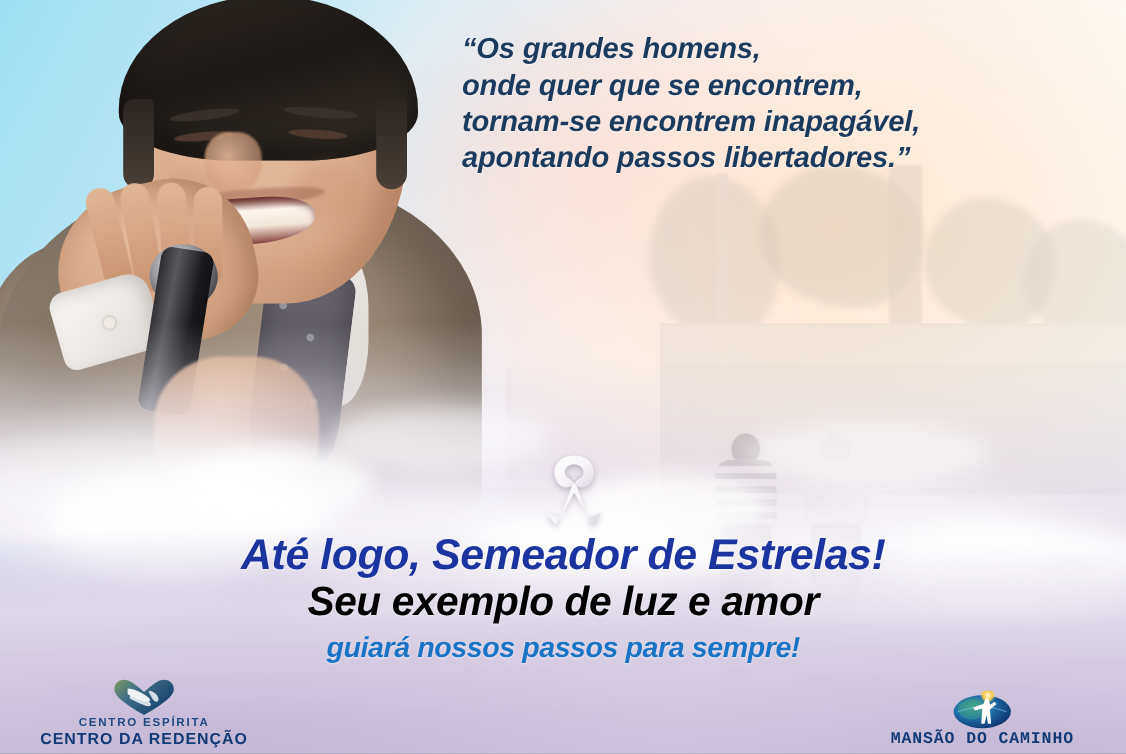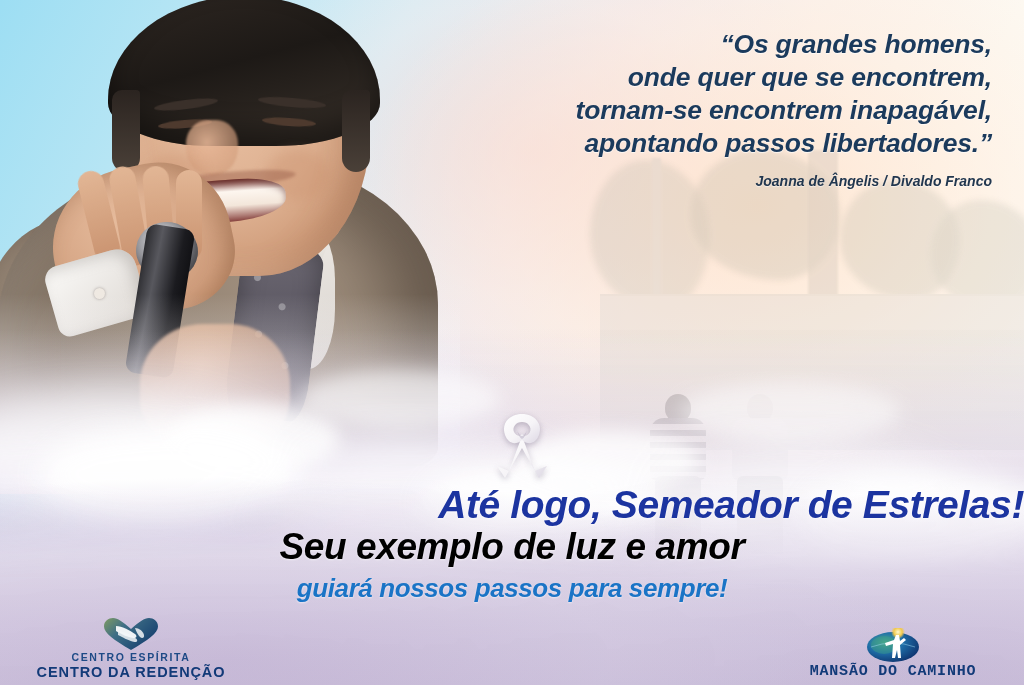--- a/index.html
+++ b/index.html
@@ -120,42 +120,42 @@
     background:radial-gradient(ellipse at 36% 30%, #d3d3d6, #8d8d93 55%, #5b5b61 100%);
     border-radius:50%;transform:rotate(9deg);
     box-shadow:inset -6px -4px 12px rgba(0,0,0,.4);}
   .p-hand2{position:absolute;left:150px;top:330px;width:150px;height:130px;
     background:radial-gradient(ellipse at 40% 34%, rgba(232,192,164,.92), rgba(206,160,130,.8) 70%, rgba(185,140,112,.7) 100%);
     border-radius:42% 40% 40% 46%/46% 46% 44% 42%;filter:blur(1.4px);}
   .portrait-fade{position:absolute;left:-10px;top:300px;width:480px;height:200px;
     background:linear-gradient(180deg, rgba(255,255,255,0) 0%, rgba(250,248,251,.55) 52%, rgba(246,243,249,.92) 82%, rgba(242,238,246,1) 100%);}
 
   
-  .quote{position:absolute;right:32px;top:28px;width:560px;text-align:right;}
+  .quote{position:absolute;right:44px;top:28px;width:560px;}
   .quote .line{
     font-style:italic;font-weight:700;font-size:26.5px;line-height:1.25;
     color:#1b3a5c;letter-spacing:-.2px;white-space:nowrap;
     text-shadow:0 1px 1px rgba(255,255,255,.7);
   }
   .quote .attrib{
     margin-top:12px;font-style:italic;font-weight:700;font-size:14px;color:#22374f;
     text-shadow:0 1px 1px rgba(255,255,255,.6);
   }
 
   
   .ribbon{position:absolute;left:487px;top:410px;width:70px;height:72px;}
   .ribbon svg{display:block;filter:drop-shadow(0 2px 3px rgba(120,110,135,.45));}
 
   
   .headline{position:absolute;left:0;right:0;top:484px;text-align:center;}
   .headline .h1,.headline .h2,.headline .h3{
     font-style:italic;font-weight:700;letter-spacing:-.4px;white-space:nowrap;
     text-shadow:0 1px 2px rgba(255,255,255,.55);
   }
-  .headline .h1{font-size:39px;line-height:42px;color:#1c34a0;text-align:right;}
+  .headline .h1{font-size:39px;line-height:42px;color:#1c34a0;}
   .headline .h2{font-size:37px;line-height:41px;color:#000000;}
   .headline .h3{font-size:26px;line-height:42px;color:#1a74c6;}
 
   
   .logo{position:absolute;bottom:4px;text-align:center;}
   .logo-left{left:6px;width:250px;}
   .logo-right{right:6px;width:250px;font-family:Liberation Mono, monospace;}
   .logo .mark{height:34px;display:flex;align-items:center;justify-content:center;}
   .logo .l1{font-size:10.5px;font-weight:700;letter-spacing:1.6px;color:#1e4a86;line-height:13px;}
   .logo .l2{font-size:14.5px;font-weight:700;letter-spacing:.9px;color:#123a78;line-height:17px;}
@@ -237,21 +237,20 @@
     <div class="cloud s" style="left:680px;top:52px;width:220px;height:60px;opacity:.6;"></div>
   </div>
   <div class="bg-layer bg-lav2"></div>
   <div class="mist"></div>
 
   <div class="quote">
     <div class="line">“Os grandes homens,</div>
     <div class="line">onde quer que se encontrem,</div>
     <div class="line">tornam-se encontrem inapagável,</div>
     <div class="line">apontando passos libertadores.”</div>
-    <div class="attrib">Joanna de Ângelis / Divaldo Franco</div>
   </div>
 
   <div class="ribbon">
     <svg width="70" height="72" viewBox="0 0 70 72" aria-hidden="true">
       <defs>
         <linearGradient id="rg" x1="0" y1="0" x2="1" y2="1">
           <stop offset="0%" stop-color="#ffffff"></stop>
           <stop offset="55%" stop-color="#f6f4f7"></stop>
           <stop offset="100%" stop-color="#ddd8e4"></stop>
         </linearGradient>

